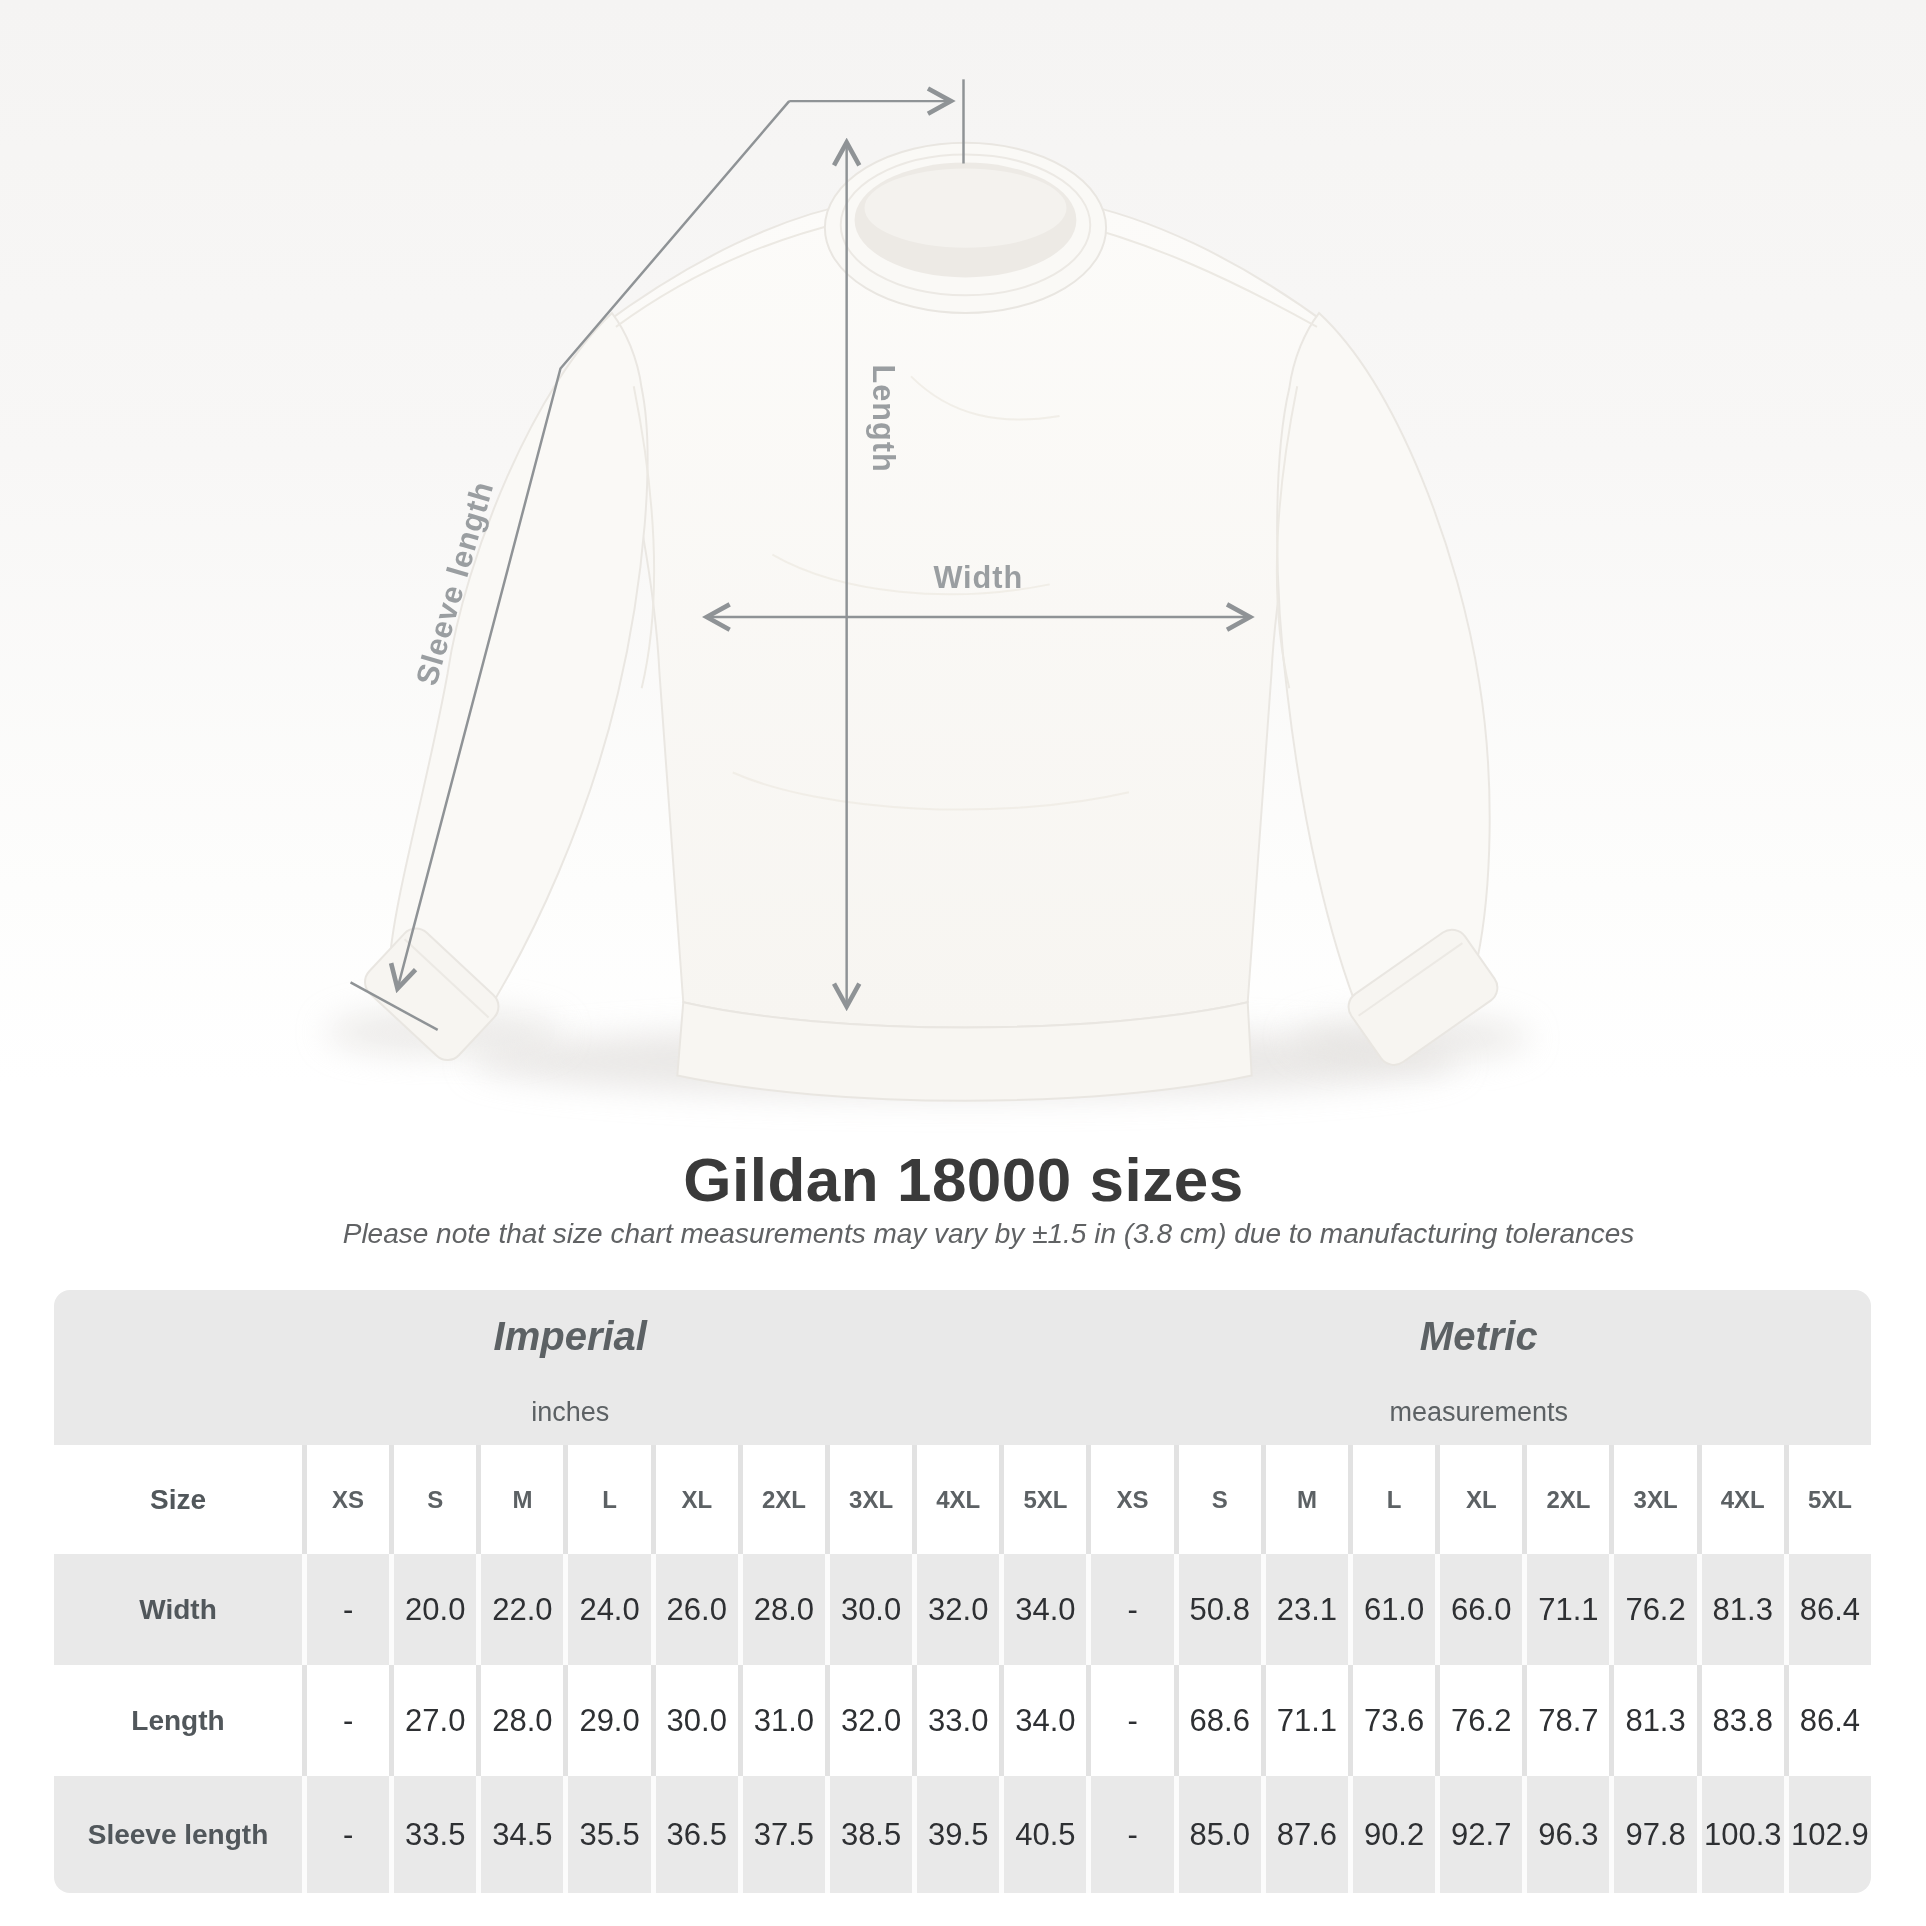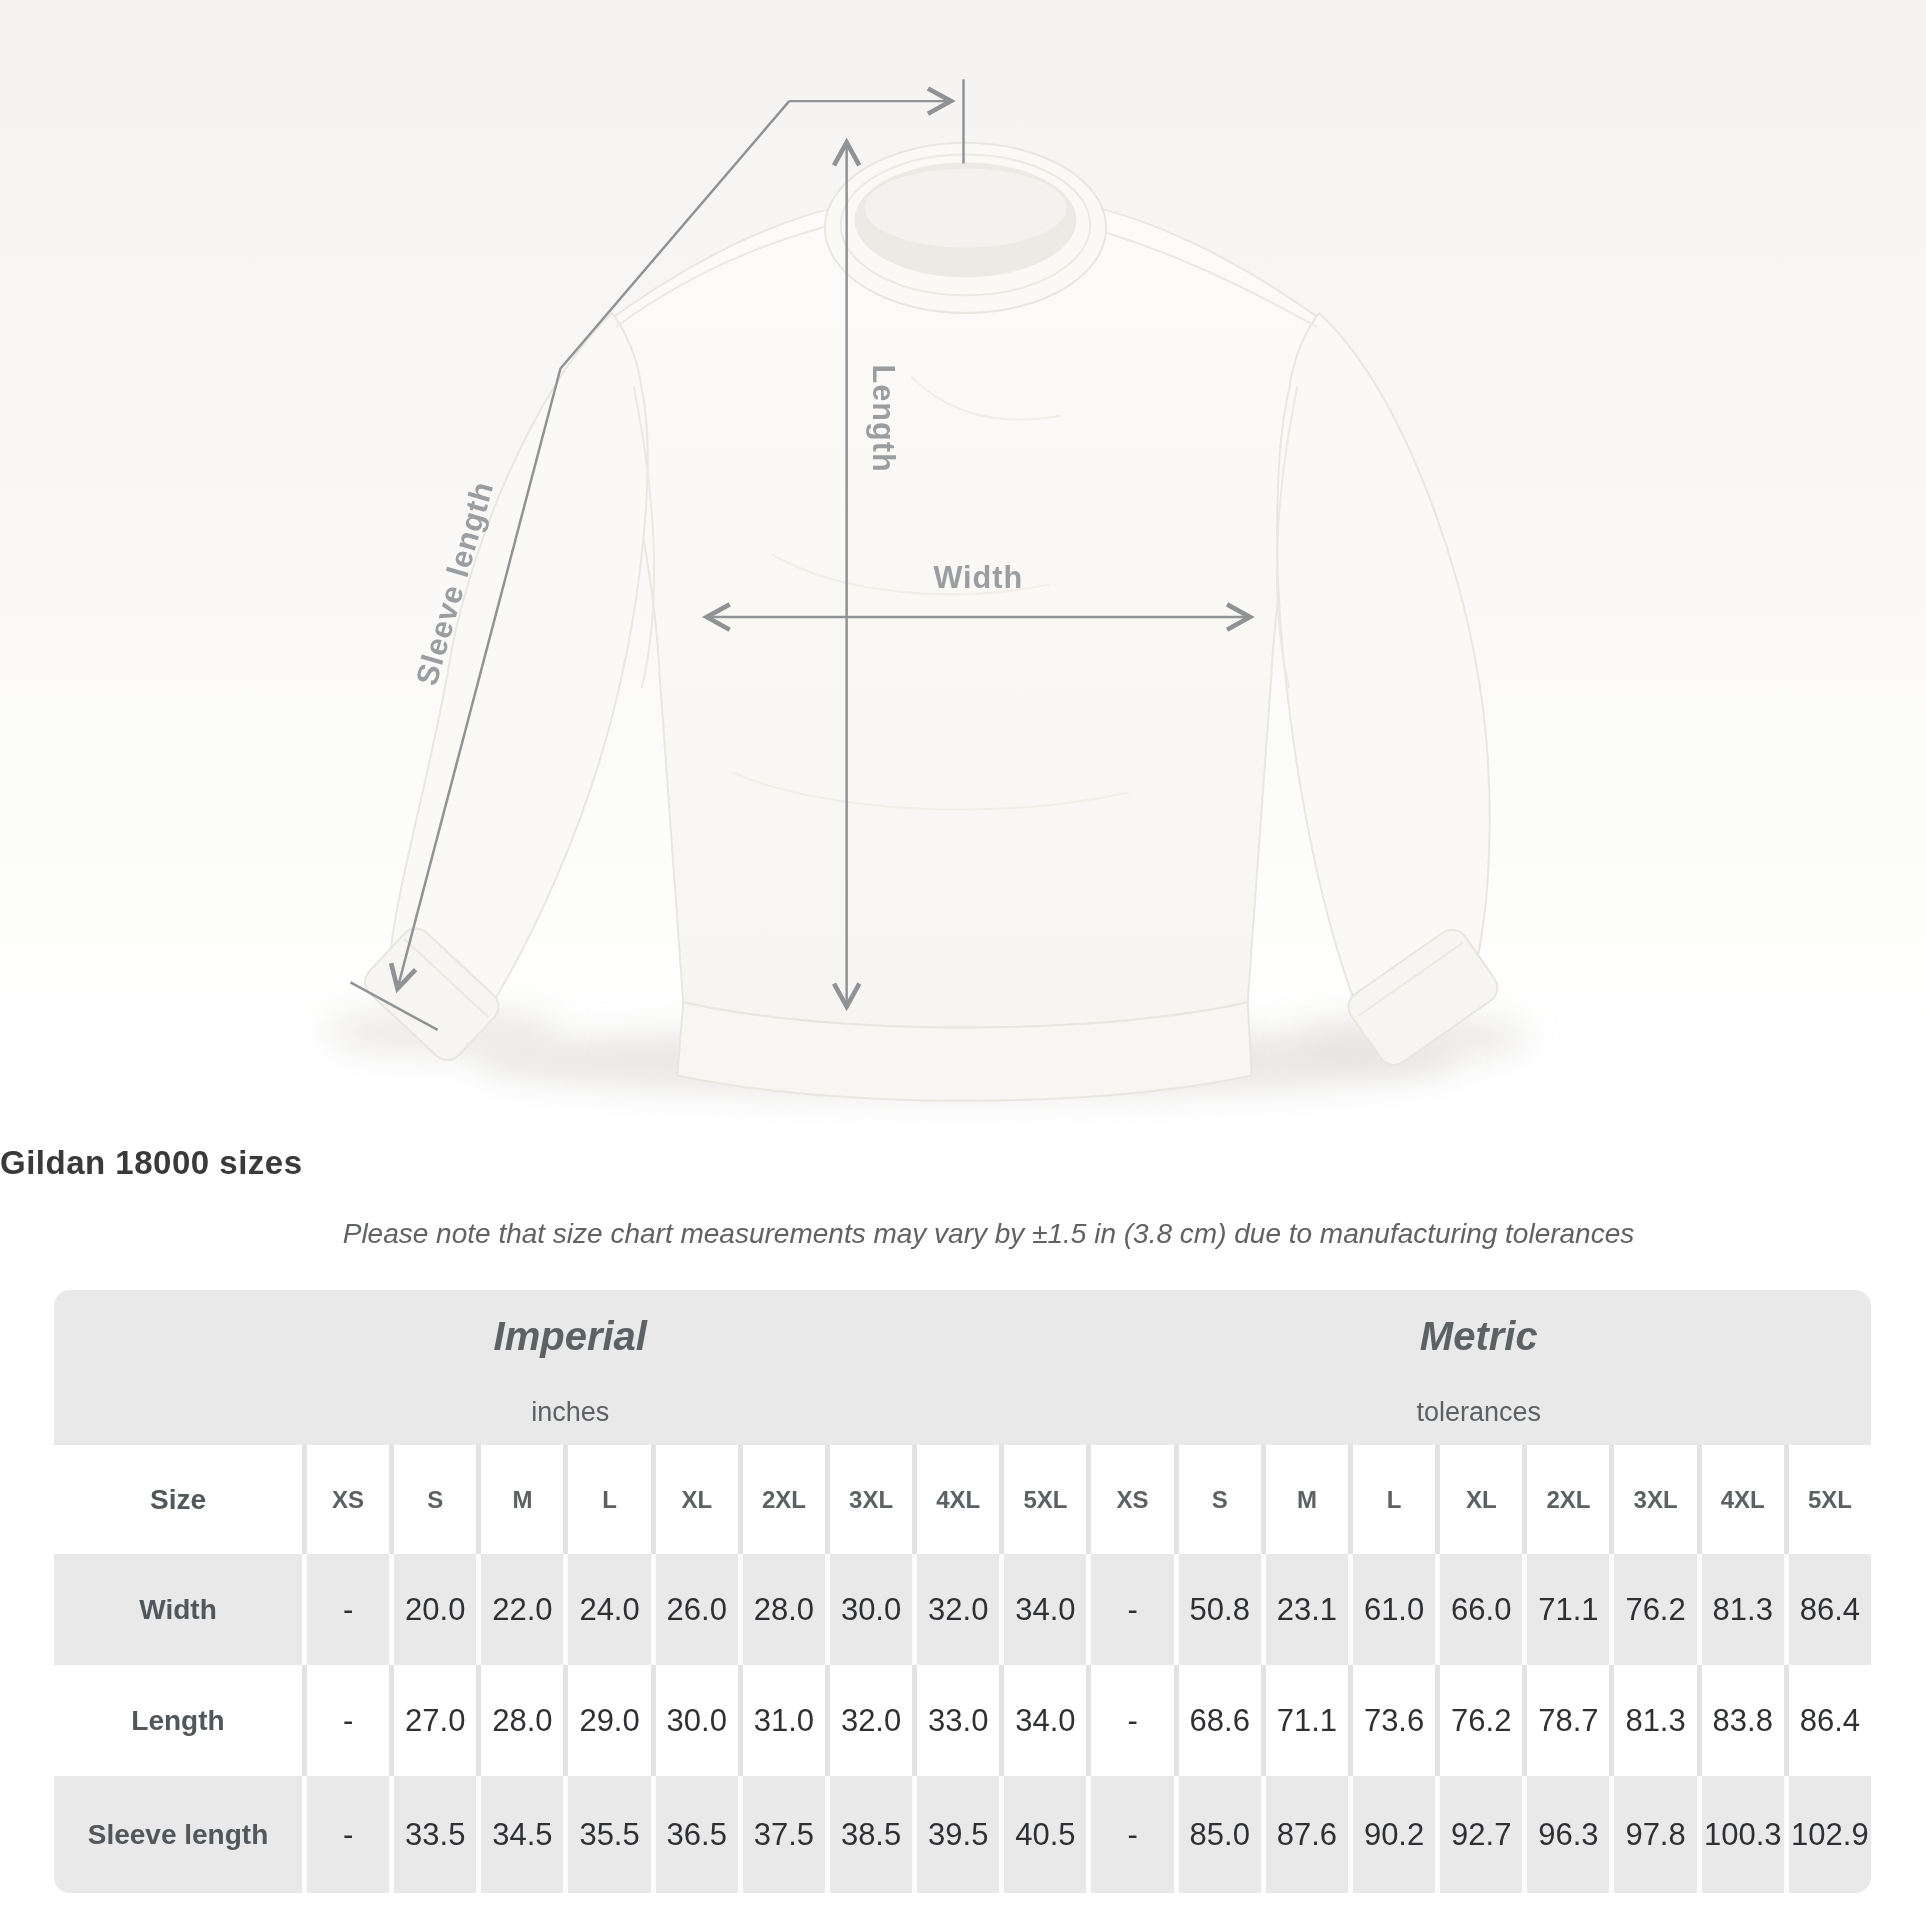--- a/index.html
+++ b/index.html
@@ -12,22 +12,22 @@
     position:absolute;top:0;left:0;width:1927px;height:1139px;
     background:linear-gradient(180deg,#f5f4f3 0%,#f8f7f6 40%,#fdfdfc 78%,#ffffff 95%);
   }
   .figure svg{display:block;width:1927px;height:1139px;}
   .dim-label{
     font-family:"Liberation Sans","DejaVu Sans",sans-serif;
     font-size:31px;font-weight:bold;fill:#9a9ea1;letter-spacing:1px;
   }
   
   .title{
-    position:absolute;top:1144px;left:0;width:100%;text-align:left;
-    font-size:33px;font-weight:bold;color:#3a3a3a;letter-spacing:0.5px;
+    position:absolute;top:1144px;left:0;width:100%;text-align:center;
+    font-size:62px;font-weight:bold;color:#3a3a3a;letter-spacing:0.5px;
   }
   .subtitle{
     position:absolute;top:1218px;left:0;width:100%;text-align:center;
     font-size:28px;font-style:italic;color:#606264;padding-left:25px;
   }
   
   .tbl{position:absolute;top:1290px;left:54px;width:1817px;}
   .band{
     display:grid;grid-template-columns:248px repeat(18,1fr);
     height:155px;background:#e9e9e9;border-radius:16px 16px 0 0;
@@ -142,21 +142,21 @@
   <div class="subtitle">Please note that size chart measurements may vary by ±1.5 in (3.8 cm) due to manufacturing tolerances</div>
 
   <div class="tbl">
     <div class="band">
       <div class="band-half imp">
         <div class="band-title">Imperial</div>
         <div class="band-unit">inches</div>
       </div>
       <div class="band-half met">
         <div class="band-title">Metric</div>
-        <div class="band-unit">tolerances</div>
+        <div class="band-unit">measurements</div>
       </div>
     </div>
     <div id="grid">
         <div class="row r-white r-head">
           <div class="cell rowlabel">Size</div>
           <div class="cell colhead">XS</div>
           <div class="cell colhead">S</div>
           <div class="cell colhead">M</div>
           <div class="cell colhead">L</div>
           <div class="cell colhead">XL</div>

